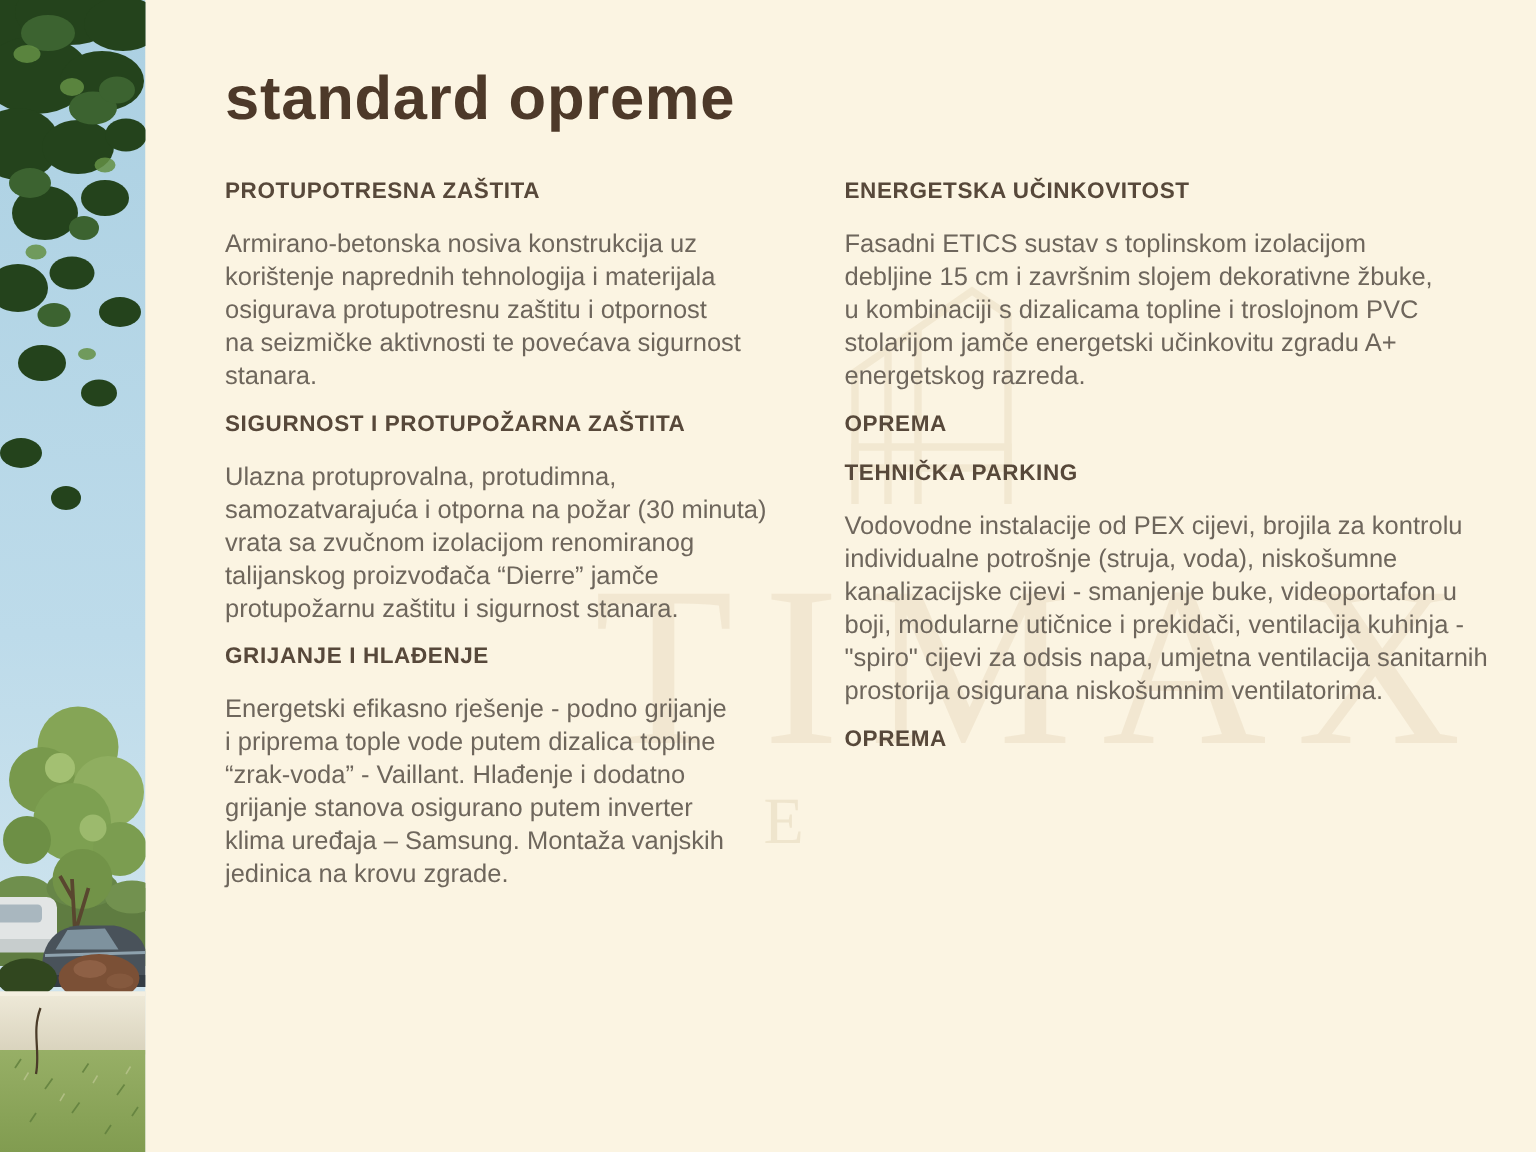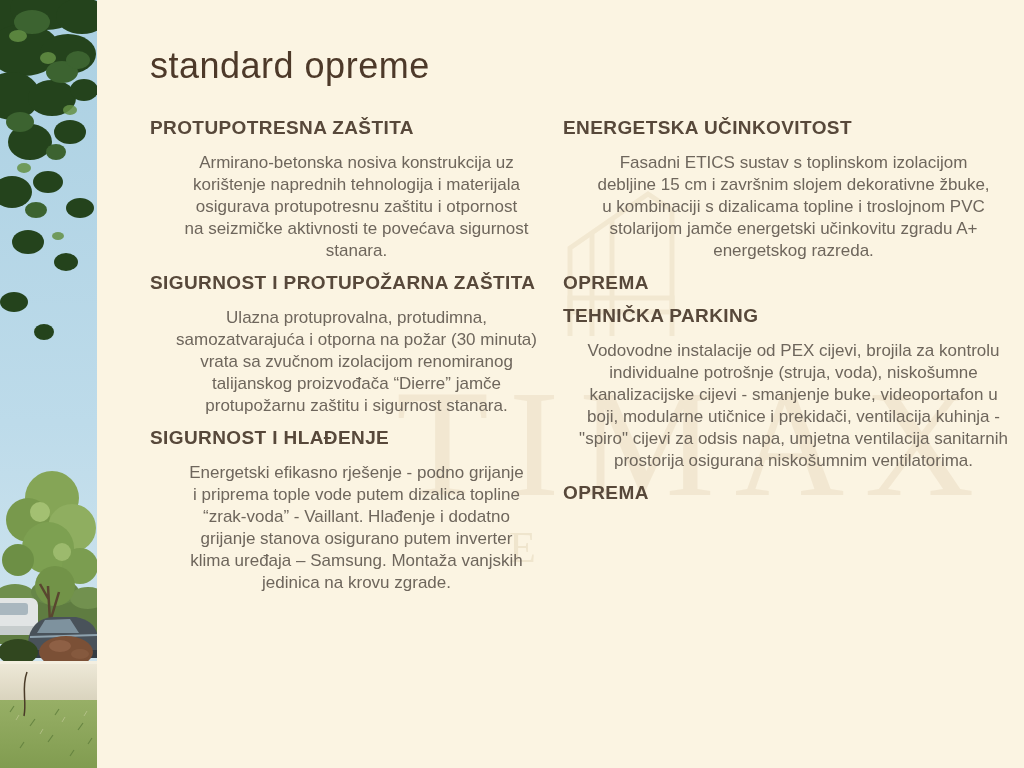--- a/index.html
+++ b/index.html
@@ -1,27 +1,27 @@
 <!DOCTYPE html>
 <html><head>
 <meta charset="utf-8">
 <style>
   html,body{margin:0;padding:0;}
   body{width:1024px;height:768px;overflow:hidden;font-family:"Liberation Sans",sans-serif;}
   .page{position:relative;width:1024px;height:768px;display:flex;background:#fbf4e2;}
   .strip{width:97px;height:768px;flex:none;overflow:hidden;}
   .strip svg{display:block;width:97px;height:768px;}
   .content{position:relative;flex:1;padding:42px 0 0 53px;box-sizing:border-box;}
-  .title{font-size:36px;line-height:47px;font-weight:normal;color:#4d3929;letter-spacing:.5px;margin:0 0 30px 0;}
+  .title{font-size:41px;line-height:47px;font-weight:bold;color:#4d3929;letter-spacing:.5px;margin:0 0 30px 0;}
   .columns{display:flex;position:relative;z-index:2;}
   .col-left{width:413px;flex:none;}
   .col-right{flex:1;}
   .section{margin-bottom:12px;}
-  .section h2{font-size:19px;line-height:18px;font-weight:bold;color:#57483a;letter-spacing:.4px;margin:0 0 15px 0;}
-  .section p{font-size:17px;line-height:22px;color:#6e665c;margin:0;white-space:pre;text-align:center;}
+  .section h2{font-size:15px;line-height:18px;font-weight:bold;color:#57483a;letter-spacing:.4px;margin:0 0 15px 0;}
+  .section p{font-size:17px;line-height:22px;color:#6e665c;margin:0;white-space:pre;}
   .wm-logo{position:absolute;left:455px;top:186px;z-index:0;opacity:.55;}
   .wm-text{position:absolute;left:299px;top:368px;z-index:0;font-family:"Liberation Serif","DejaVu Serif",serif;font-size:152px;line-height:152px;letter-spacing:20px;color:rgba(197,168,126,0.16);user-select:none;}
   .wm-sub{position:absolute;left:412px;top:522px;z-index:0;font-family:"Liberation Serif","DejaVu Serif",serif;font-size:44px;letter-spacing:6px;color:rgba(197,168,126,0.20);user-select:none;}
 </style>
 </head>
 <body>
 
 <div class="page">
 
   <div class="strip">
@@ -164,21 +164,21 @@
         </div>
         <div class="section">
           <h2>SIGURNOST I PROTUPOŽARNA ZAŠTITA</h2>
           <p>Ulazna protuprovalna, protudimna,
 samozatvarajuća i otporna na požar (30 minuta)
 vrata sa zvučnom izolacijom renomiranog
 talijanskog proizvođača “Dierre” jamče
 protupožarnu zaštitu i sigurnost stanara.</p>
         </div>
         <div class="section">
-          <h2>SIGURNOST I HLAĐENJE</h2>
+          <h2>GRIJANJE I HLAĐENJE</h2>
           <p>Energetski efikasno rješenje - podno grijanje
 i priprema tople vode putem dizalica topline
 “zrak-voda” - Vaillant. Hlađenje i dodatno
 grijanje stanova osigurano putem inverter
 klima uređaja – Samsung. Montaža vanjskih
 jedinica na krovu zgrade.</p>
         </div>
       </div>
 
       <div class="col-right">

